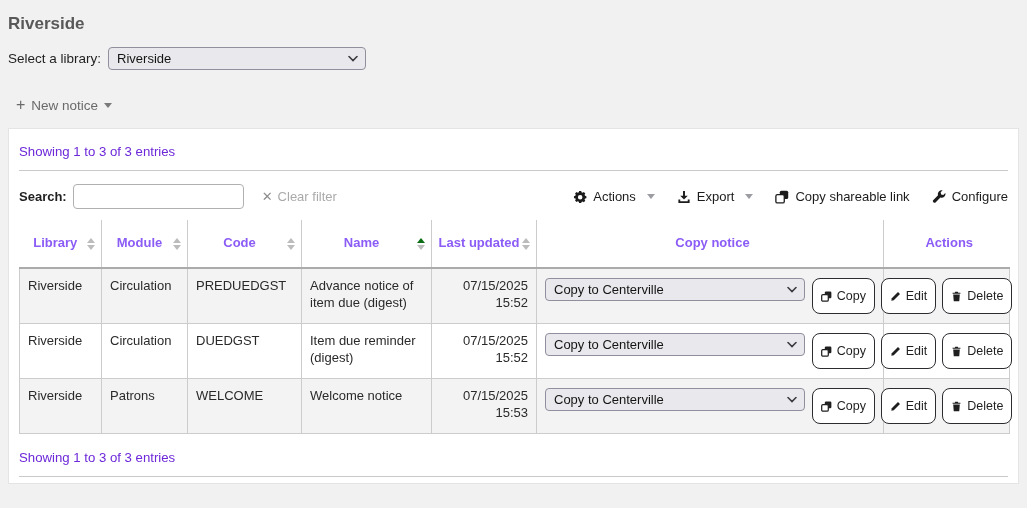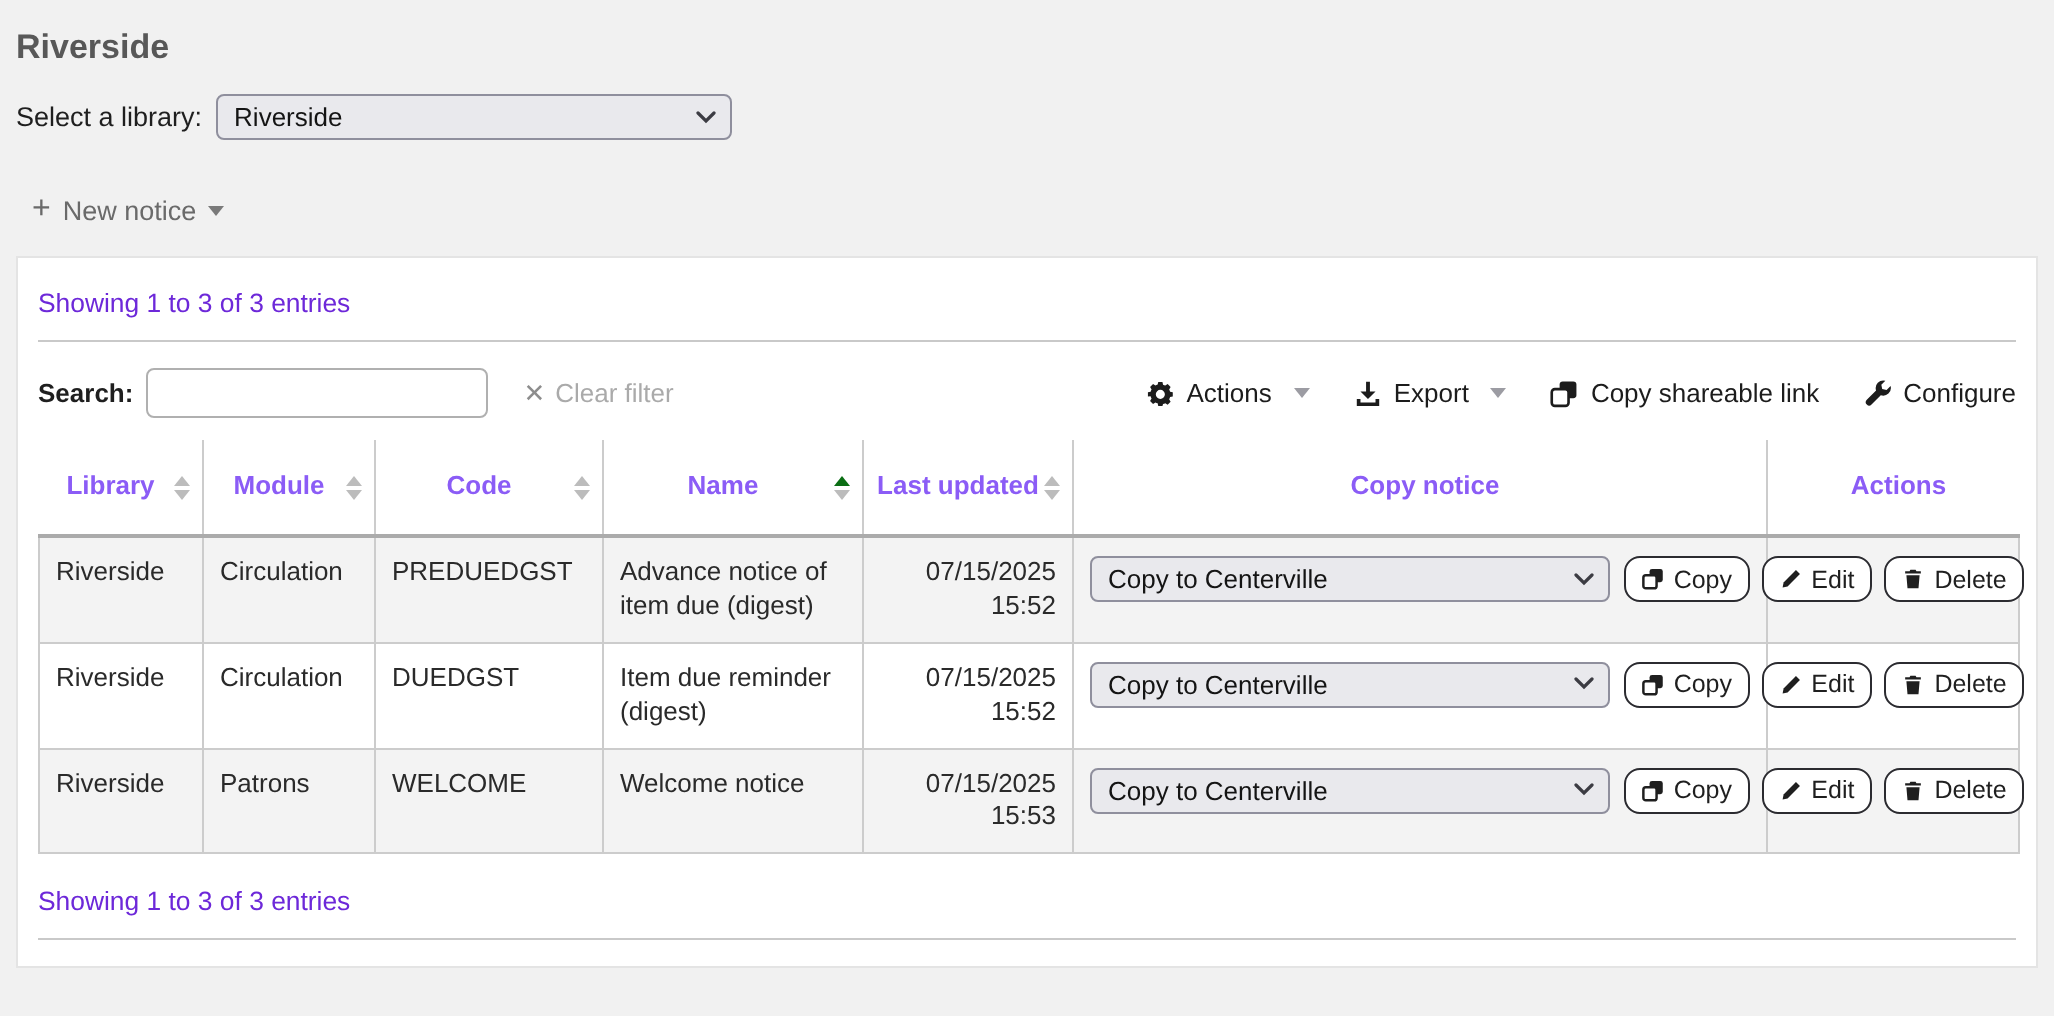--- a/index.html
+++ b/index.html
@@ -104,21 +104,21 @@
   td.cell-date { text-align: right; }
 
   .copy-cell { display: flex; gap: 7px; align-items: flex-start; }
   .copy-cell .sel { flex: 1; }
   .copy-cell .sel select { width: 100%; }
 
   .btn {
     display: inline-flex; align-items: center; gap: 5px;
     background: #fff; color: #1f1f1f;
     border: 1px solid #2b2b30; border-radius: 8px;
-    height: 23px; padding: 0 8px;
+    height: 36px; padding: 0 8px;
     font-family: "Liberation Sans", sans-serif; font-size: 12.5px;
     cursor: pointer; white-space: nowrap;
   }
   .actions-cell { display: flex; gap: 6px; justify-content: center; }
 
   .showing-bottom { margin-top: 16px; }
 </style>
 </head>
 <body>
 

